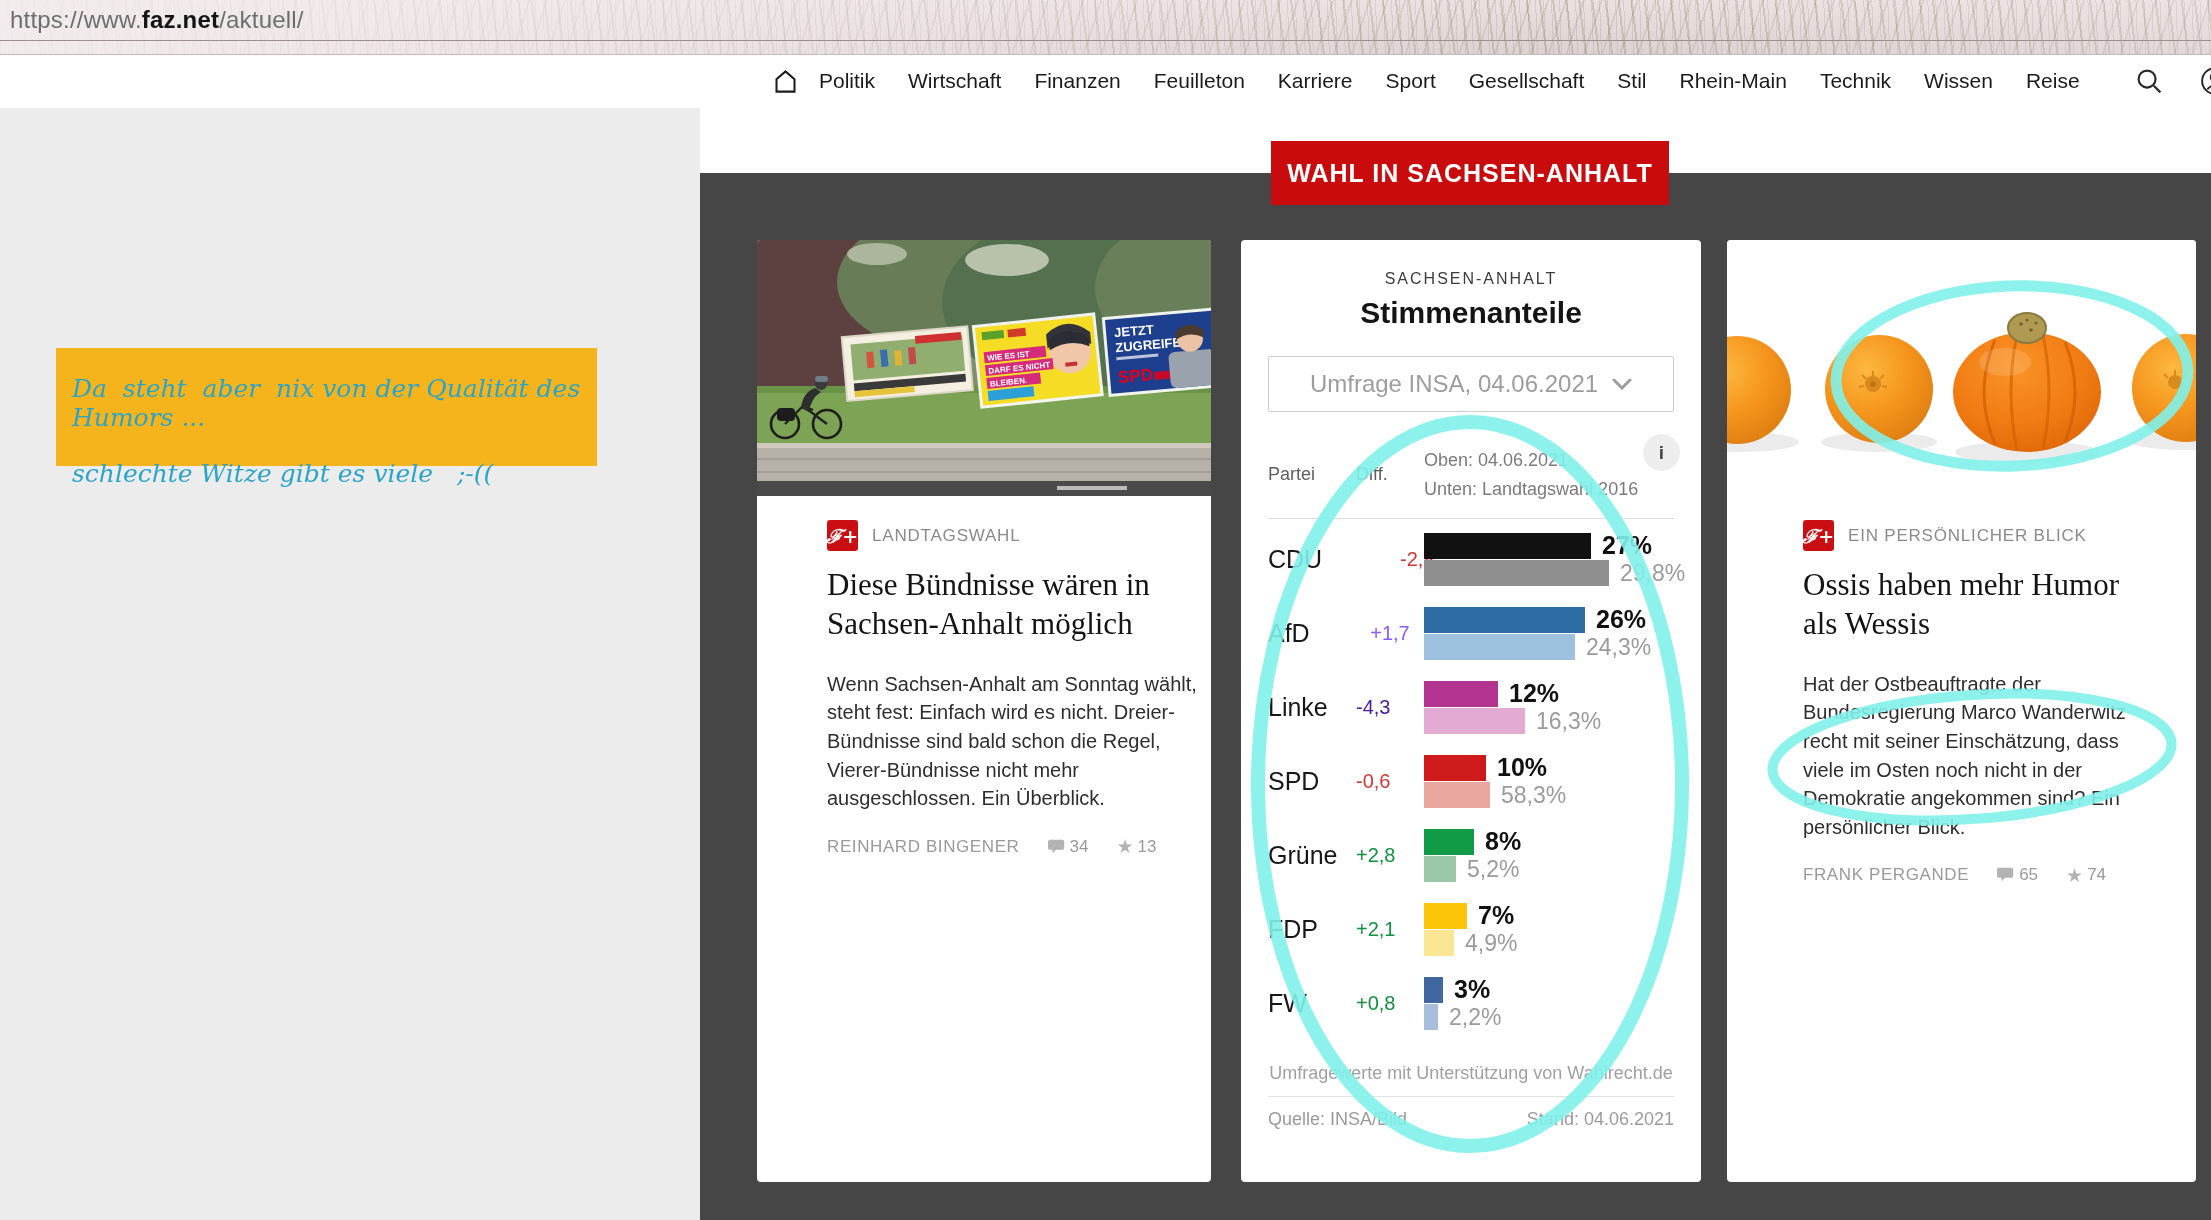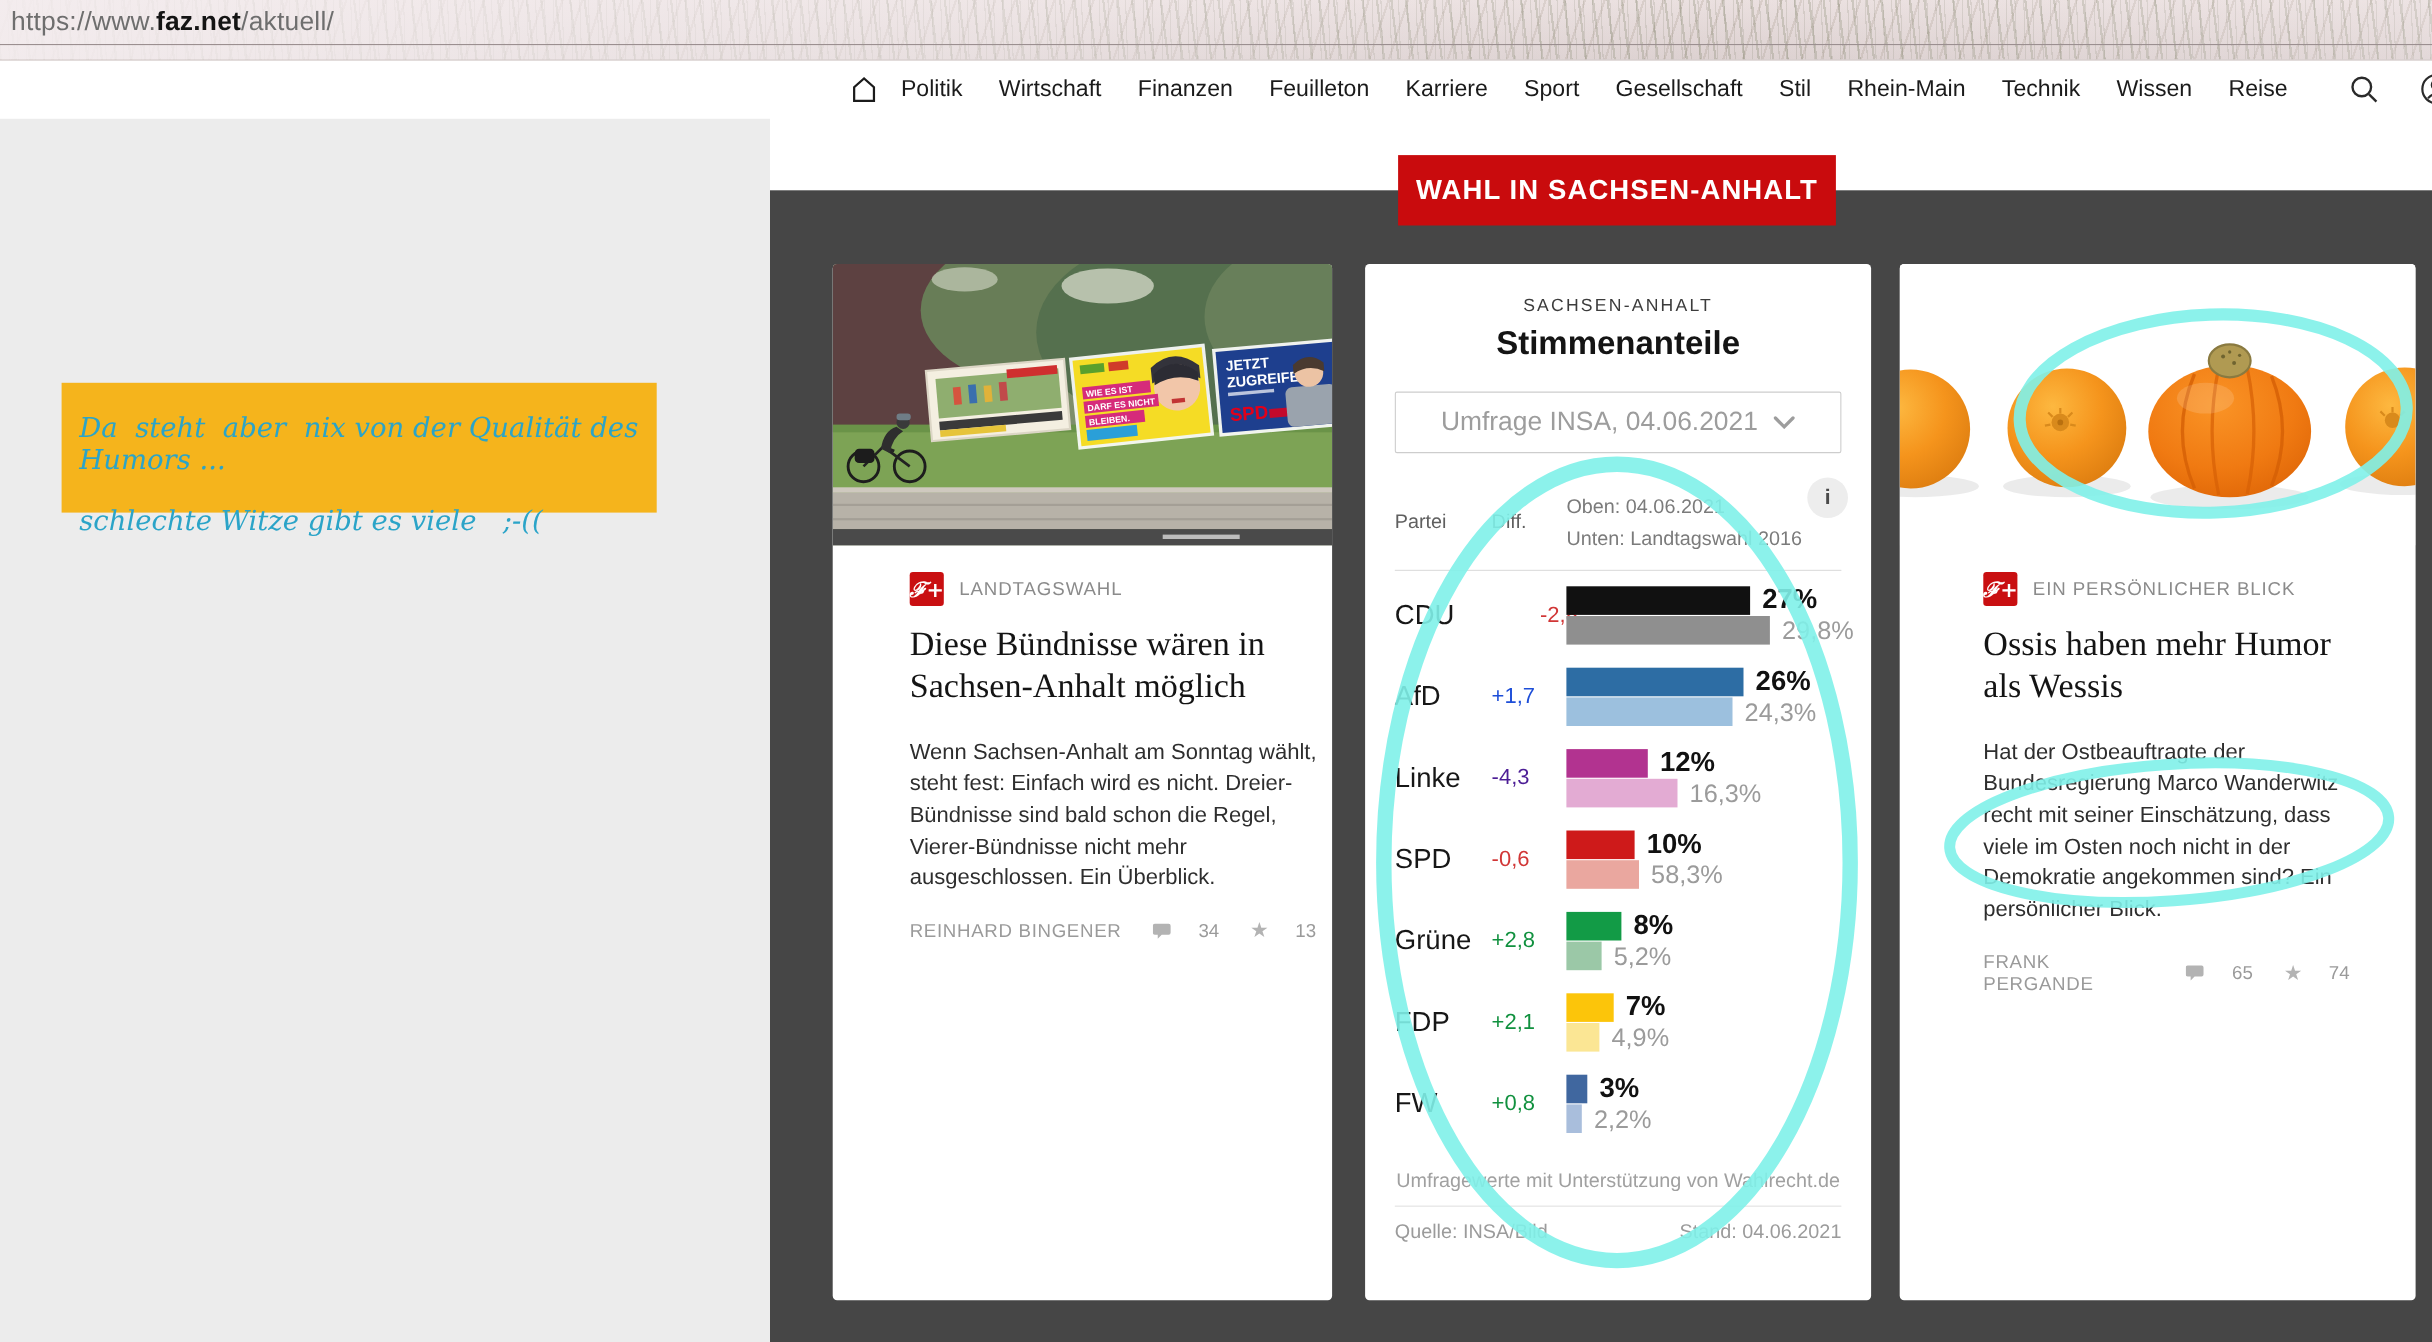--- a/index.html
+++ b/index.html
@@ -59,21 +59,21 @@
   .card-body-right { padding:24px 60px 0 76px; }
   .kicker-row { display:flex; align-items:center; gap:14px; margin-bottom:14px; }
   .fplus { width:31px; height:31px; background:#c90f11; border-radius:3px; color:#fff;
     font-family:"DejaVu Serif", serif; font-weight:700; font-style:italic; font-size:19px;
     display:inline-flex; align-items:center; justify-content:center; flex:0 0 auto; }
   .kicker { font-size:17px; letter-spacing:.8px; color:#8b8b8b; }
   .headline { font-family:"Liberation Serif", serif; font-weight:500; font-size:31px; line-height:1.27;
     color:#141414; margin-bottom:26px; cursor:pointer; }
   .teaser { font-size:20px; line-height:1.43; color:#2e2e2e; margin-bottom:24px; }
   .byline { display:flex; align-items:center; gap:10px; font-size:17px; letter-spacing:.6px; color:#9a9a9a; }
-  .meta { display:flex; align-items:center; gap:24px; margin-left:18px; font-size:17px; color:#9a9a9a; letter-spacing:0; }
+  .meta { display:flex; align-items:center; gap:4px; margin-left:18px; font-size:17px; color:#9a9a9a; letter-spacing:0; }
   .star-glyph { color:#b3b3b3; font-size:19px; line-height:1; }
 
   
   .chart-pad { padding:30px 27px 0 27px; }
   .chart-region { text-align:center; font-size:16px; letter-spacing:2px; color:#3c3c3c; }
   .chart-title { text-align:center; font-size:30px; font-weight:700; color:#141414; margin-top:8px; }
   .poll-select { margin:26px auto 0; width:406px; height:56px; border:1px solid #cdcdcd; border-radius:2px;
     display:flex; align-items:center; justify-content:center; gap:14px; color:#9d9d9d; font-size:24px; cursor:pointer; }
   .chart-legend { position:relative; margin-top:34px; display:grid; grid-template-columns:88px 68px auto;
     align-items:center; }
@@ -284,21 +284,21 @@
           <span class="val-top">27%</span>
         </span>
         <span class="bar-line">
           <span class="bar bottom" style="width: 185px; background: rgb(143, 143, 143);"></span>
           <span class="val-bottom">29,8%</span>
         </span>
       </span>
     </div>
           <div class="chart-row">
       <span class="party">AfD</span>
-      <span class="diff" style="color: #1d4ed8;">+1,7</span>
+      <span class="diff" style="color: #8b5cf6; text-align: center;">+1,7</span>
       <span class="bars">
         <span class="bar-line">
           <span class="bar top" style="width: 161px; background: rgb(45, 109, 164);"></span>
           <span class="val-top">26%</span>
         </span>
         <span class="bar-line">
           <span class="bar bottom" style="width: 151px; background: rgb(156, 192, 222);"></span>
           <span class="val-bottom">24,3%</span>
         </span>
       </span>

